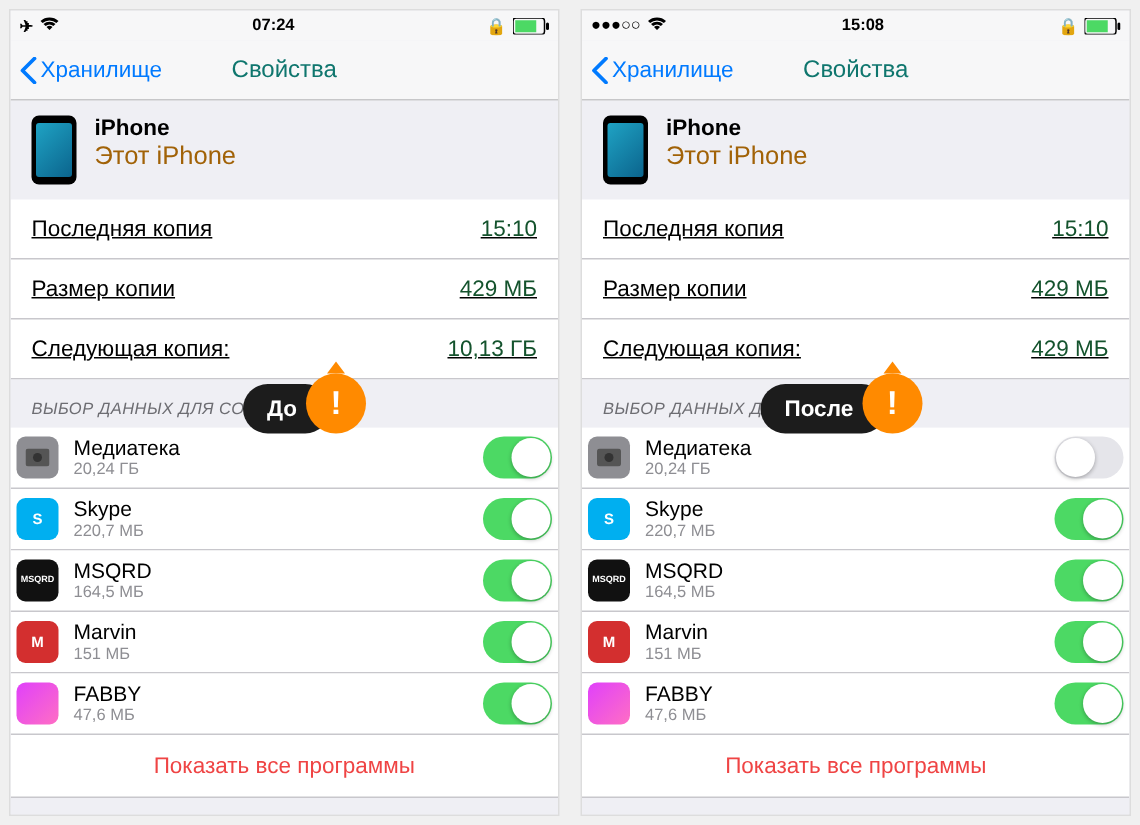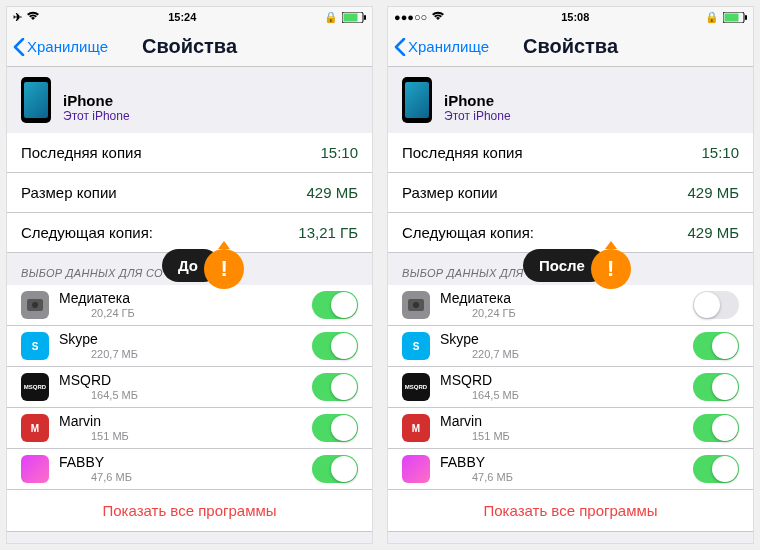--- a/index.html
+++ b/index.html
@@ -4,66 +4,66 @@
 <style>
   * { box-sizing: border-box; margin: 0; padding: 0; }
   body { font-family: -apple-system, "Helvetica Neue", Arial, sans-serif; background: #f0f0f0; width: 760px; height: 550px; display: flex; gap: 14px; padding: 6px; }
   .phone { flex: 1; background: #efeff4; display: flex; flex-direction: column; overflow: hidden; border: 1px solid #ddd; }
   .status-bar { height: 20px; background: #f7f7f8; display: flex; align-items: center; justify-content: space-between; padding: 0 6px; font-size: 11px; font-weight: 600; }
   .status-left, .status-right { display: flex; align-items: center; gap: 4px; }
   .status-right svg { display: block; }
   .nav-bar { height: 40px; background: #f7f7f8; border-bottom: 1px solid #c7c7c9; display: flex; align-items: center; padding: 0 6px; position: relative; }
   .back-btn { display: flex; align-items: flex-start; color: #007aff; font-size: 15px; cursor: pointer; }
   .back-btn svg { margin-right: 2px; }
-  .nav-title { position: absolute; left: 50%; transform: translateX(-50%); font-size: 20px; font-weight: 700; color: #0f172a; }
+  .nav-title { position: absolute; left: 50%; transform: translateX(-50%); font-size: 16px; font-weight: 400; color: #0f766e; }
   .content { flex: 1; overflow: hidden; }
-  .device-row { display: flex; align-items: flex-end; padding: 10px 14px; background: #efeff4; }
+  .device-row { display: flex; align-items: flex-start; padding: 10px 14px; background: #efeff4; }
   .device-icon { width: 30px; height: 46px; background: #000; border-radius: 5px; margin-right: 12px; position: relative; overflow: hidden; }
   .device-icon::after { content:""; position:absolute; top:5px; left:3px; right:3px; bottom:5px; background: linear-gradient(135deg,#1fa3c4,#0b648d); border-radius:2px; }
   .device-text .title { font-size: 15px; font-weight: 600; }
-  .device-text .sub { font-size: 12px; color: #4c1d95; }
+  .device-text .sub { font-size: 17px; color: #a16207; }
   .list { background: #fff; }
-  .row { display: flex; justify-content: space-between; align-items: center; padding: 11px 14px; border-bottom: 0.5px solid #c8c7cc; font-size: 15px; }
+  .row { display: flex; justify-content: space-between; align-items: center; padding: 11px 14px; border-bottom: 0.5px solid #c8c7cc; font-size: 15px; text-decoration: underline; }
   .row .label { color: #000; }
   .row .value { color: #14532d; }
   .section-header { padding: 14px 14px 6px; font-size: 11px; color: #6d6d72; text-transform: uppercase; letter-spacing: 0.3px; background: #efeff4; position: relative; font-style: italic; }
-  .app-row { display: flex; align-items: center; padding: 6px 14px; border-bottom: 0.5px solid #c8c7cc; background: #fff; justify-content: space-between; }
+  .app-row { display: flex; align-items: center; padding: 6px 4px; border-bottom: 0.5px solid #c8c7cc; background: #fff; justify-content: space-between; }
   .app-icon { width: 28px; height: 28px; border-radius: 6px; margin-right: 10px; flex-shrink: 0; display:flex; align-items:center; justify-content:center; color:#fff; font-size:10px; font-weight:700; }
   .app-text { flex: 1; }
   .app-text .name { font-size: 14px; color: #000; line-height: 1.1; }
-  .app-text .size { font-size: 11px; color: #8e8e93; line-height: 1.1; margin-left: 32px; }
+  .app-text .size { font-size: 11px; color: #8e8e93; line-height: 1.1; }
   .switch { width: 46px; height: 28px; border-radius: 14px; position: relative; flex-shrink: 0; }
   .switch.on { background: #4cd964; }
   .switch.off { background: #e5e5ea; }
   .switch .knob { position: absolute; width: 26px; height: 26px; background: #fff; border-radius: 50%; top: 1px; box-shadow: 0 1px 3px rgba(0,0,0,0.3); }
   .switch.on .knob { right: 1px; }
   .switch.off .knob { left: 1px; }
   .show-all { text-align: center; padding: 12px; color: #ef4444; font-size: 15px; background: #fff; border-bottom: 0.5px solid #c8c7cc; }
   .storage-footer { background: #efeff4; padding: 18px 0 10px; }
-  .badge { position: absolute; top: -4px; z-index: 5; display: flex; align-items: flex-start; }
+  .badge { position: absolute; top: -4px; z-index: 5; display: flex; align-items: flex-end; }
   .badge-pill { background: #1c1c1c; color: #fff; font-size: 15px; font-weight: 600; padding: 8px 22px 8px 16px; border-radius: 20px; }
   .badge-circle { width: 40px; height: 40px; background: #ff8a00; border-radius: 50%; margin-left: -16px; display: flex; align-items: center; justify-content: center; position: relative; }
   .badge-circle::before { content:""; position:absolute; top:-8px; left:50%; transform:translateX(-50%); width:0; height:0; border-left:6px solid transparent; border-right:6px solid transparent; border-bottom:8px solid #ff8a00; }
   .badge-circle span { color:#fff; font-size:22px; font-weight:700; }
   .section-wrap { position: relative; }
 </style>
 </head>
 <body>
 
 <div class="phone">
   <div class="status-bar">
     <div class="status-left">
       <span>✈︎</span>
       <span>
         <svg width="14" height="10" viewBox="0 0 14 10">
             <path d="M7 9 L5 7 A3 3 0 0 1 9 7 Z M3 5 A6 6 0 0 1 11 5 L9.6 6.4 A4 4 0 0 0 4.4 6.4 Z M1 3 A9 9 0 0 1 13 3 L11.6 4.4 A7 7 0 0 0 2.4 4.4 Z" fill="#000"></path>
           </svg>
       </span>
     </div>
-    <div>15:24</div>
+    <div>07:24</div>
     <div class="status-right">
       <span>🔒</span>
       <span>
         <svg width="24" height="11" viewBox="0 0 24 11">
             <rect x="0" y="0" width="21" height="11" rx="2" fill="none" stroke="#000" stroke-width="1"></rect>
             <rect x="1.5" y="1.5" width="14" height="8" fill="#4cd964"></rect>
             <rect x="22" y="3" width="2" height="5" rx="1" fill="#000"></rect>
           </svg>
       </span>
     </div>
@@ -89,21 +89,21 @@
       <div class="row">
           <span class="label">Последняя копия</span>
           <span class="value">15:10</span>
         </div>
       <div class="row">
           <span class="label">Размер копии</span>
           <span class="value">429 МБ</span>
         </div>
       <div class="row">
           <span class="label">Следующая копия:</span>
-          <span class="value">13,21 ГБ</span>
+          <span class="value">10,13 ГБ</span>
         </div>
     </div>
     <div class="section-wrap">
       <div class="section-header">ВЫБОР ДАННЫХ ДЛЯ СО</div>
       <div class="badge" style="left:155px;">
         <div class="badge-pill">До</div>
         <div class="badge-circle">
             <span>!</span>
           </div>
       </div>
@@ -221,21 +221,21 @@
           <span class="label">Размер копии</span>
           <span class="value">429 МБ</span>
         </div>
       <div class="row">
           <span class="label">Следующая копия:</span>
           <span class="value">429 МБ</span>
         </div>
     </div>
     <div class="section-wrap">
       <div class="section-header">ВЫБОР ДАННЫХ ДЛЯ</div>
-      <div class="badge" style="left:135px;">
+      <div class="badge" style="left:119px;">
         <div class="badge-pill">После</div>
         <div class="badge-circle">
             <span>!</span>
           </div>
       </div>
     </div>
     <div class="list">
       <div class="app-row">
         <div class="app-icon" style="background:#8e8e93">
             <svg width="16" height="12" viewBox="0 0 16 12">

